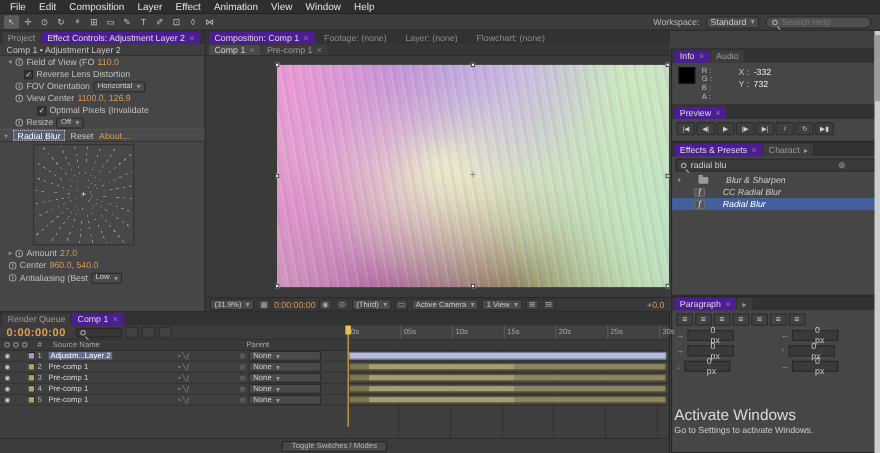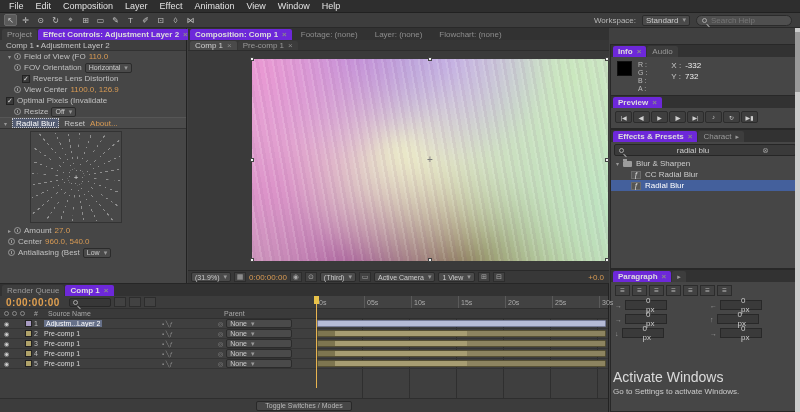--- a/index.html
+++ b/index.html
@@ -18,21 +18,21 @@
   .dd{display:inline-flex;align-items:center;background:#4a4a4a;border:1px solid #2b2b2b;border-radius:2px;padding:0 3px;height:11px;color:#cccccc;white-space:nowrap;}
   .dd::after{content:"▾";margin-left:4px;color:#999;font-size:7px;}
   .searchbox{display:flex;align-items:center;background:#4f4f4f;border:1px solid #2b2b2b;border-radius:7px;height:11px;width:96px;margin:0 4px;padding:0 5px;gap:4px;}
   .mag{width:5px;height:5px;border:1px solid #a8a8a8;border-radius:50%;position:relative;flex:none;}
   .mag::after{content:"";position:absolute;width:4px;height:1px;background:#a8a8a8;transform:rotate(45deg);left:3px;top:6px;}
   .search-input{background:none;border:none;outline:none;color:#cccccc;font-size:8px;width:70px;font-family:"Liberation Sans",sans-serif;}
 
   
   .panel-tabs{display:flex;align-items:flex-end;background:#323232;height:12px;gap:1px;padding:1px 2px 0;}
   .ptab{background:#3d3d3d;color:#9a9a9a;padding:1px 5px;border-radius:2px 2px 0 0;white-space:nowrap;display:flex;gap:4px;align-items:flex-end;font-size:8px;}
-  .ptab.active{background:#6d28d9;color:#dddddd;font-weight:bold;}
+  .ptab.active{background:#4c1d95;color:#dddddd;}
   .close::after{content:"×";color:#8a8a8a;font-size:8px;line-height:1;}
   .ptab-loose{color:#8d8d8d;padding:1px 8px;white-space:nowrap;font-size:8px;}
   .ovf::after{content:"▸";color:#9a9a9a;font-size:7px;}
 
   
   #left{position:absolute;left:0;top:28px;width:187px;height:255px;background:#464646;border-right:1px solid #222;}
   .crumb{height:11px;background:#3e3e3e;border-bottom:1px solid #323232;display:flex;align-items:center;padding-left:6px;color:#c4c4c4;white-space:nowrap;}
   .prow{height:11px;display:flex;align-items:center;padding-left:8px;gap:3px;white-space:nowrap;}
   .tri{color:#999;font-size:6px;}
   .sw{width:7px;height:7px;border:1px solid #999;border-radius:50%;flex:none;position:relative;}
@@ -92,21 +92,21 @@
   .swatch{width:15px;height:15px;background:#000;border:1px solid #111;flex:none;}
   .chcol{display:flex;flex-direction:column;gap:1px;color:#bdbdbd;font-size:7px;}
   .xycol{display:flex;flex-direction:column;gap:2px;margin-left:18px;font-size:8px;}
   .xyrow{display:flex;gap:4px;}
   .xyv{color:#eee;}
   .pv-body{display:flex;gap:1px;padding:3px 4px;}
   .pvbtn{width:17px;height:12px;background:#3f3f3f;border:1px solid #2c2c2c;color:#cfcfcf;font-size:6px;display:flex;align-items:center;justify-content:center;border-radius:2px;}
   .fx-search-row{padding:2px 3px;}
   .fx-search{display:flex;align-items:center;background:#3a3a3a;border:1px solid #262626;height:12px;padding:0 4px;gap:4px;border-radius:2px;}
   .clear::after{content:"⊗";color:#9a9a9a;font-size:8px;}
-  .tree-row{height:11px;display:flex;align-items:center;gap:4px;padding-left:5px;color:#cccccc;white-space:nowrap;}
+  .tree-row{height:11px;display:flex;align-items:center;gap:16px;padding-left:5px;color:#cccccc;white-space:nowrap;font-style:italic;}
   .tree-row.child{padding-left:20px;}
   .tree-row.sel{background:#44609c;color:#fff;}
   .fold{width:9px;height:6px;background:#9c9c9c;border-radius:1px;position:relative;flex:none;}
   .fold::before{content:"";position:absolute;top:-2px;left:0;width:4px;height:2px;background:#9c9c9c;}
   .fxi{width:10px;height:8px;background:#555;border:1px solid #6b6b6b;color:#e0e0e0;font-size:7px;font-style:italic;display:flex;align-items:center;justify-content:center;flex:none;}
   .fxi::after{content:"ƒ";}
   .par-body{padding:3px 4px;}
   .al-row{display:flex;gap:2px;margin-bottom:4px;}
   .al{width:15px;height:11px;background:#424242;border:1px solid #2c2c2c;color:#bbb;display:flex;align-items:center;justify-content:center;font-size:8px;}
   .pf-grid{display:grid;grid-template-columns:1fr 1fr;gap:4px 10px;}
@@ -210,35 +210,35 @@
     </div>
   </div>
   <div class="crumb">Comp 1 • Adjustment Layer 2</div>
 
   <div class="prow">
     <span class="tri">▾</span>
     <span class="sw"></span>
     <span class="plabel">Field of View (FO</span>
     <span class="val">110.0</span>
   </div>
-  <div class="prow" style="padding-left:14px">
-    <span class="sw"></span>
-    <span class="plabel">FOV Orientation</span>
-    <span class="dd small">Horizontal</span>
-  </div>
   <div class="prow" style="padding-left:22px">
     <span class="cb on"></span>
     <span class="plabel">Reverse Lens Distortion</span>
   </div>
   <div class="prow" style="padding-left:14px">
     <span class="sw"></span>
+    <span class="plabel">FOV Orientation</span>
+    <span class="dd small">Horizontal</span>
+  </div>
+  <div class="prow" style="padding-left:14px">
+    <span class="sw"></span>
     <span class="plabel">View Center</span>
     <span class="val">1100.0, 126.9</span>
   </div>
-  <div class="prow" style="padding-left:6px">
+  <div class="prow" style="padding-left:34px">
     <span class="cb on"></span>
     <span class="plabel">Optimal Pixels (Invalidate</span>
   </div>
   <div class="prow" style="padding-left:14px">
     <span class="sw"></span>
     <span class="plabel">Resize</span>
     <span class="dd small">Off</span>
   </div>
 
   <div class="fxhead">
@@ -381,21 +381,21 @@
         <span class="close"></span>
       </div>
       <div class="ptab">
         <span>Charact</span>
         <span class="ovf"></span>
       </div>
     </div>
     <div class="fx-search-row">
       <div class="fx-search">
         <span class="mag"></span>
-        <input class="search-input" style="width: 130px; text-align: center;" value="radial blu">
+        <input class="search-input" style="width: 130px;" value="radial blu">
         <span class="clear"></span>
       </div>
     </div>
     <div class="tree-row">
       <span class="tri">▾</span>
       <span class="fold"></span>
       <span>Blur &amp; Sharpen</span>
     </div>
     <div class="tree-row child">
       <span class="fxi"></span>

